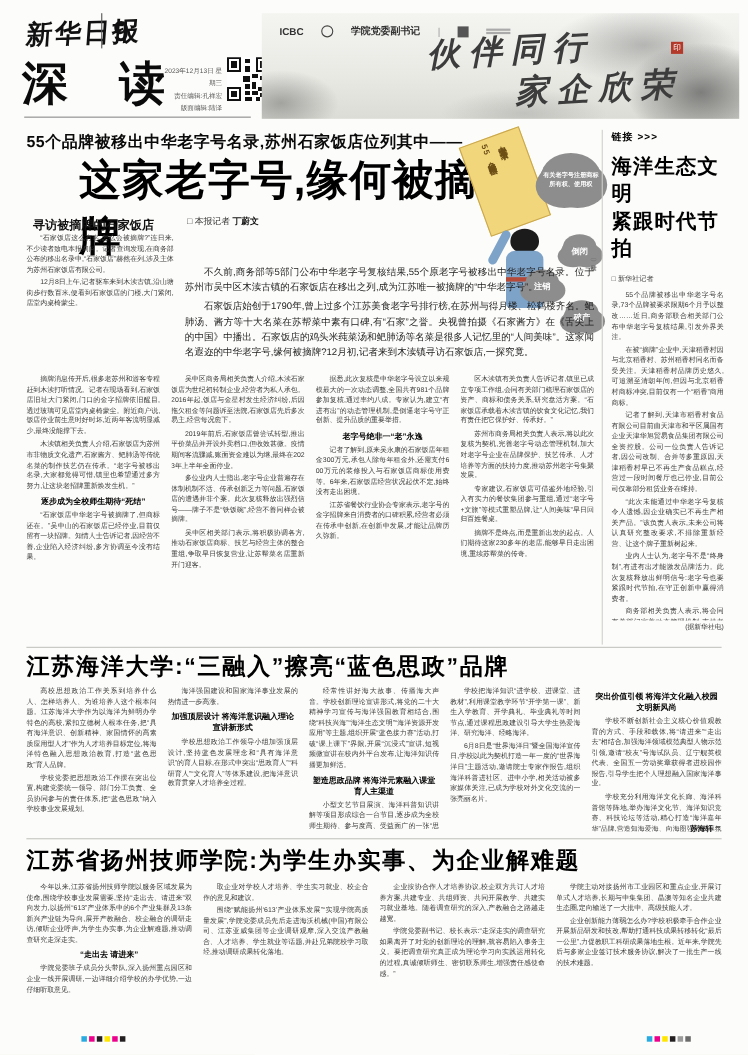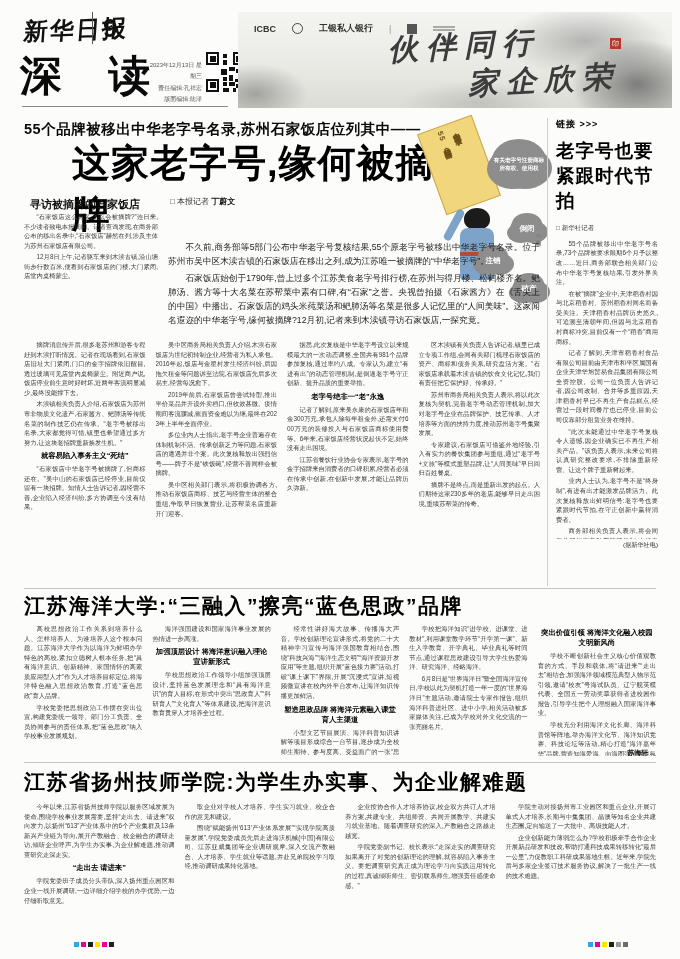--- a/index.html
+++ b/index.html
@@ -105,21 +105,21 @@
     <path fill="#111" d="M0 0h7v7H0zM14 0h7v7h-7zM0 14h7v7H0z"></path>
     <path fill="#fff" d="M1 1h5v5H1zM15 1h5v5h-5zM1 15h5v5H1z"></path>
     <path fill="#111" d="M2 2h3v3H2zM16 2h3v3h-3zM2 16h3v3H2zM9 1h2v2H9zM9 4h2v3H9zM12 8h3v2h-3zM8 9h3v3H8zM16 9h2v2h-2zM19 9h2v2h-2zM9 13h2v2H9zM12 12h2v3h-2zM15 14h2v2h-2zM18 13h3v2h-3zM9 16h2v2H9zM12 16h3v2h-3zM16 17h2v2h-2zM19 16h2v2h-2zM9 19h3v2H9zM14 19h2v2h-2zM18 19h3v2h-3z"></path>
   </svg>
   <div class="header-rule"></div>
 
   <div class="banner">
     <div class="banner-logos">
       <span>ICBC</span>
       <span class="icbc-mark"></span>
-      <span>工银私人银行</span>
+      <span>学院党委副书记</span>
       <span class="banner-sep">|</span>
       <span class="mini-lockup"></span>
       <span class="mini-lines">
           <i></i>
           <i></i>
         </span>
     </div>
     <div class="slogan1">伙伴同行</div>
     <div class="slogan2">家企欣荣</div>
     <div class="seal">印</div>
@@ -159,21 +159,21 @@
   <div class="lead">
       <div class="col">
         <p>不久前,商务部等5部门公布中华老字号复核结果,55个原老字号被移出中华老字号名录。位于苏州市吴中区木渎古镇的石家饭店在移出之列,成为江苏唯一被摘牌的“中华老字号”。</p>
         <p>石家饭店始创于1790年,曾上过多个江苏美食老字号排行榜,在苏州与得月楼、松鹤楼齐名。鲃肺汤、酱方等十大名菜在苏帮菜中素有口碑,有“石家”之誉。央视曾拍摄《石家酱方》在《舌尖上的中国》中播出。石家饭店的鸡头米莼菜汤和鲃肺汤等名菜是很多人记忆里的“人间美味”。这家闻名遐迩的中华老字号,缘何被摘牌?12月初,记者来到木渎镇寻访石家饭店,一探究竟。</p>
       </div>
     </div>
   <div class="row2">
       <div class="col">
         <p>摘牌消息传开后,很多老苏州和游客专程赶到木渎打听情况。记者在现场看到,石家饭店旧址大门紧闭,门口的金字招牌依旧醒目,透过玻璃可见店堂内桌椅蒙尘。附近商户说,饭店停业前生意时好时坏,近两年客流明显减少,最终没能撑下去。</p>
         <p>木渎镇相关负责人介绍,石家饭店为苏州市非物质文化遗产,石家酱方、鲃肺汤等传统名菜的制作技艺仍在传承。“老字号被移出名录,大家都觉得可惜,镇里也希望通过多方努力,让这块老招牌重新焕发生机。”</p>
-        <h4>就容易陷入事务主义“死结”</h4>
+        <h4>逐步成为全校师生期待“死结”</h4>
         <p>“石家饭店中华老字号被摘牌了,但商标还在。”吴中山的石家饭店已经停业,目前仅留有一块招牌。知情人士告诉记者,因经营不善,企业陷入经济纠纷,多方协调至今没有结果。</p>
       </div>
       <div class="col">
         <p>吴中区商务局相关负责人介绍,木渎石家饭店为世纪初转制企业,经营者为私人承包。2016年起,饭店与金星村发生经济纠纷,后因拖欠租金等问题诉至法院,石家饭店先后多次易主,经营每况愈下。</p>
         <p>2019年前后,石家饭店曾尝试转型,推出平价菜品并开设外卖档口,但收效甚微。疫情期间客流骤减,账面资金难以为继,最终在2023年上半年全面停业。</p>
         <p>多位业内人士指出,老字号企业普遍存在体制机制不活、传承创新乏力等问题,石家饭店的遭遇并非个案。此次复核释放出强烈信号——牌子不是“铁饭碗”,经营不善同样会被摘牌。</p>
         <p>吴中区相关部门表示,将积极协调各方,推动石家饭店商标、技艺与经营主体的整合重组,争取早日恢复营业,让苏帮菜名店重新开门迎客。</p>
       </div>
       <div class="col">
         <p>据悉,此次复核是中华老字号设立以来规模最大的一次动态调整,全国共有981个品牌参加复核,通过率约八成。专家认为,建立“有进有出”的动态管理机制,是倒逼老字号守正创新、提升品质的重要举措。</p>
@@ -186,21 +186,21 @@
         <p>苏州市商务局相关负责人表示,将以此次复核为契机,完善老字号动态管理机制,加大对老字号企业在品牌保护、技艺传承、人才培养等方面的扶持力度,推动苏州老字号集聚发展。</p>
         <p>专家建议,石家饭店可借鉴外地经验,引入有实力的餐饮集团参与重组,通过“老字号+文旅”等模式重塑品牌,让“人间美味”早日回归百姓餐桌。</p>
         <p>摘牌不是终点,而是重新出发的起点。人们期待这家230多年的老店,能够早日走出困境,重续苏帮菜的传奇。</p>
       </div>
     </div>
 
   <div class="v-rule"></div>
   <div class="sidebar">
     <div class="sb-tag">链接 &gt;&gt;&gt;</div>
     <div class="sb-head">
-      <div>老字号也要</div>
+      <div>海洋生态文明</div>
       <div>紧跟时代节拍</div>
     </div>
     <div class="sb-byline">□ 新华社记者</div>
     <div class="sb-body">
         <div class="col">
           <p>55个品牌被移出中华老字号名录,73个品牌被要求限期6个月予以整改……近日,商务部联合相关部门公布中华老字号复核结果,引发外界关注。</p>
           <p>在被“摘牌”企业中,天津稻香村因与北京稻香村、苏州稻香村同名而备受关注。天津稻香村品牌历史悠久,可追溯至清朝年间,但因与北京稻香村商标冲突,目前仅有一个“稻香”商用商标。</p>
           <p>记者了解到,天津市稻香村食品有限公司目前由天津市和平区属国有企业天津华旭贸易食品集团有限公司全资控股。公司一位负责人告诉记者,因公司改制、合并等多重原因,天津稻香村早已不再生产食品糕点,经营过一段时间餐厅也已停业,目前公司仅靠部分租赁业务在维持。</p>
           <p>“此次未能通过中华老字号复核令人遗憾,因企业确实已不再生产相关产品。”该负责人表示,未来公司将认真研究整改要求,不排除重新经营、让这个牌子重新树起来。</p>
           <p>业内人士认为,老字号不是“终身制”,有进有出才能激发品牌活力。此次复核释放出鲜明信号:老字号也要紧跟时代节拍,在守正创新中赢得消费者。</p>

